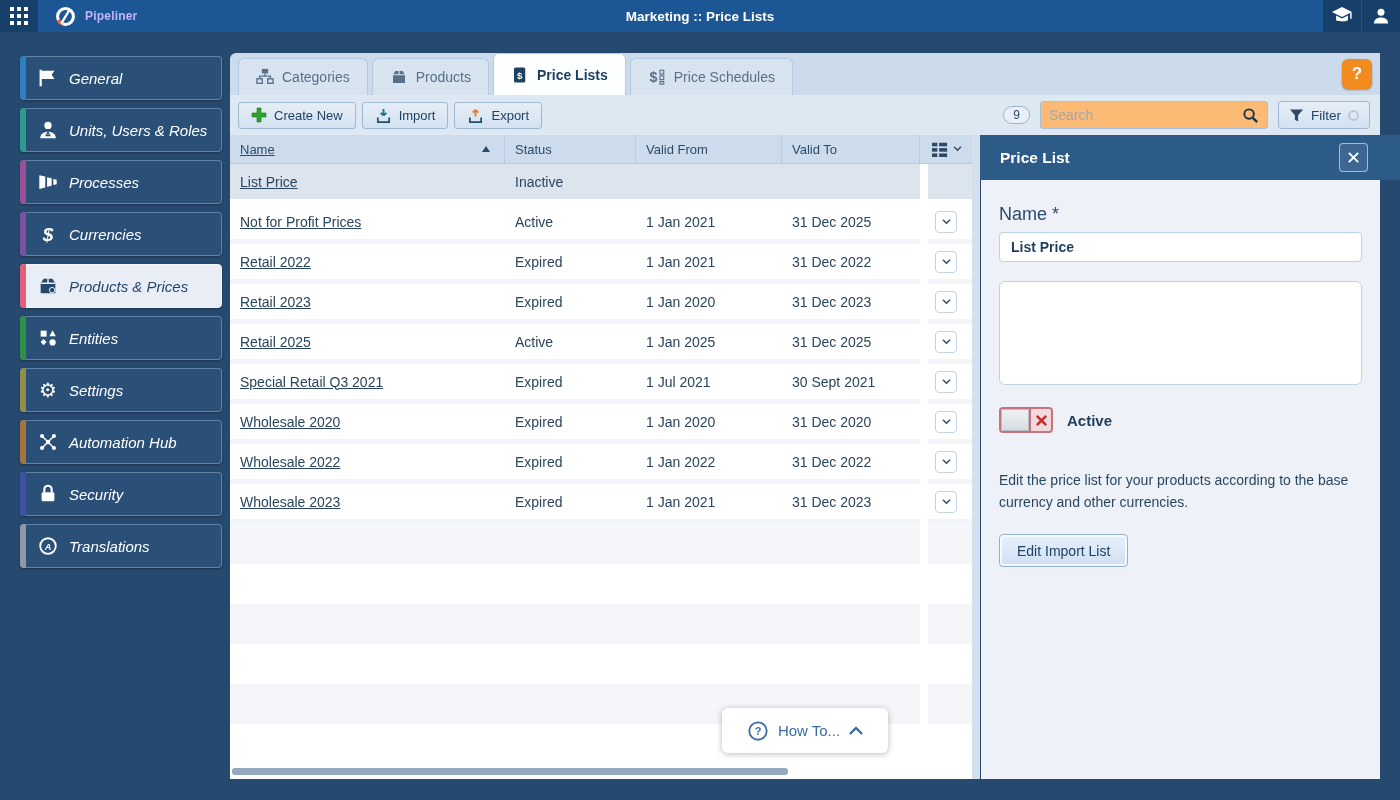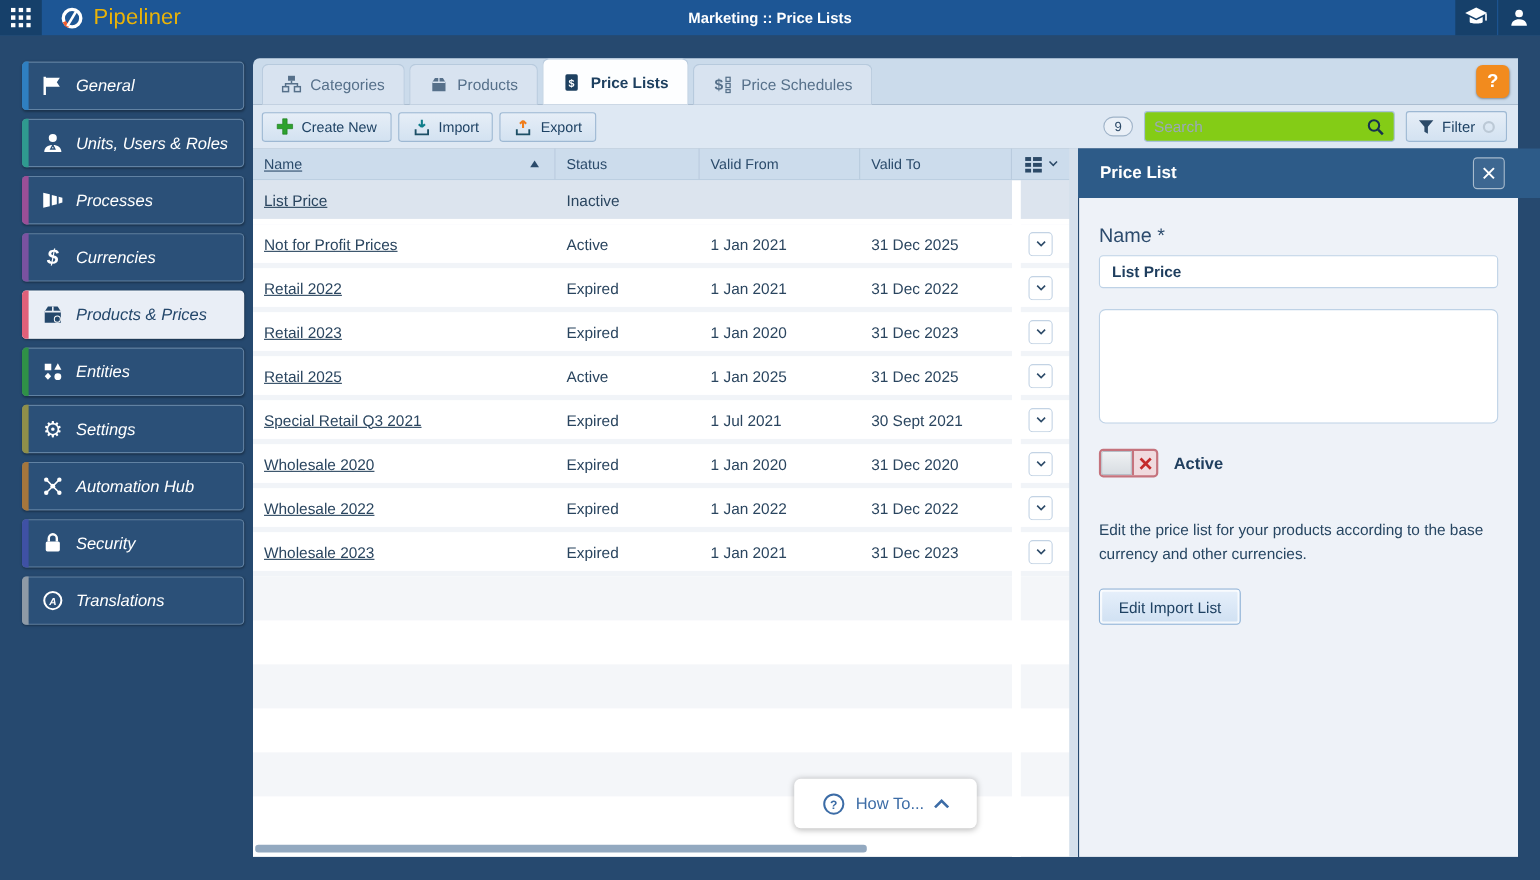--- a/index.html
+++ b/index.html
@@ -4,21 +4,21 @@
 <style>
   * { margin:0; padding:0; box-sizing:border-box; }
   html,body { width:1400px; height:800px; }
   body { font-family:"Liberation Sans", sans-serif; }
   #app { position:relative; width:1400px; height:800px; background:#26496f; overflow:hidden; }
 
   
   .topbar { position:absolute; left:0; top:0; width:1400px; height:32px; background:#1d5695; display:flex; align-items:center; }
   .tile { width:38px; height:32px; background:#16406a; display:flex; align-items:center; justify-content:center; flex:none; }
   .brand { display:flex; align-items:center; gap:8px; margin-left:16px; }
-  .brand-name { color:#eab308; font-size:20px; font-weight:normal; letter-spacing:.2px; }
+  .brand-name { color:#c4b5fd; font-size:12px; font-weight:bold; letter-spacing:.2px; }
   .top-title { position:absolute; left:50%; transform:translateX(-50%); color:#fff; font-size:13.5px; font-weight:600; }
   .top-right { margin-left:auto; display:flex; gap:1px; }
 
   
   .sidebar { position:absolute; left:0; top:32px; width:230px; bottom:0; padding:24px 0 0 20px;font-style:italic; }
   .side-item { position:relative; width:202px; height:44px; margin-bottom:8px; background:#2b5078;
     border:1px solid rgba(165,190,215,.45); border-radius:4px; box-shadow:0 1px 2px rgba(0,0,0,.3);
     display:flex; align-items:center; padding-left:48px; color:#fff; font-size:15px; cursor:pointer; }
   .side-item::before { content:''; position:absolute; left:-1px; top:-1px; bottom:-1px; width:6px;
     border-radius:4px 0 0 4px; background:var(--accent,#888); }
@@ -45,21 +45,21 @@
 
   
   .toolbar { position:absolute; left:230px; top:95px; width:1150px; height:40px; background:#dee8f3;
     display:flex; align-items:center; padding:0 8px;justify-content:center; }
   .tb-btn { height:27px; display:inline-flex; align-items:center; gap:7px; padding:0 12px;
     background:linear-gradient(#e6eef7,#d3e2f1); border:1px solid #9db8d3; border-radius:3px;
     color:#1e4264; font-size:13px; margin-right:6px; cursor:pointer; }
   .tb-right { margin-left:auto; display:flex; align-items:center; gap:10px; padding-right:2px; }
   .badge { min-width:27px; height:18px; border-radius:9px; background:#eaf0f7; border:1px solid #9fb3c8;
     color:#2c4a68; font-size:12px; display:flex; align-items:center; justify-content:center; padding:0 6px; }
-  .search { width:228px; height:28px; background:#84cc16; border:1px solid #a9c2da; border-radius:3px;
+  .search { width:228px; height:28px; background:#fdba74; border:1px solid #a9c2da; border-radius:3px;
     display:flex; align-items:center; padding:0 8px; }
   .search input { border:0; outline:0; flex:1; font-size:14px; color:#33475c; background:transparent; font-family:inherit; }
   .search input::placeholder { color:#9aa9b8; }
   .filter-btn { height:28px; display:flex; align-items:center; gap:7px; padding:0 10px;
     background:linear-gradient(#e6eef7,#d3e2f1); border:1px solid #9db8d3; border-radius:3px;
     color:#1e4264; font-size:13.5px; cursor:pointer; }
   .filter-dot { width:11px; height:11px; border-radius:50%; border:2px solid #bcc9d6; }
 
   
   .table-area { position:absolute; left:230px; top:135px; width:750px; height:644px; background:#fff; }

